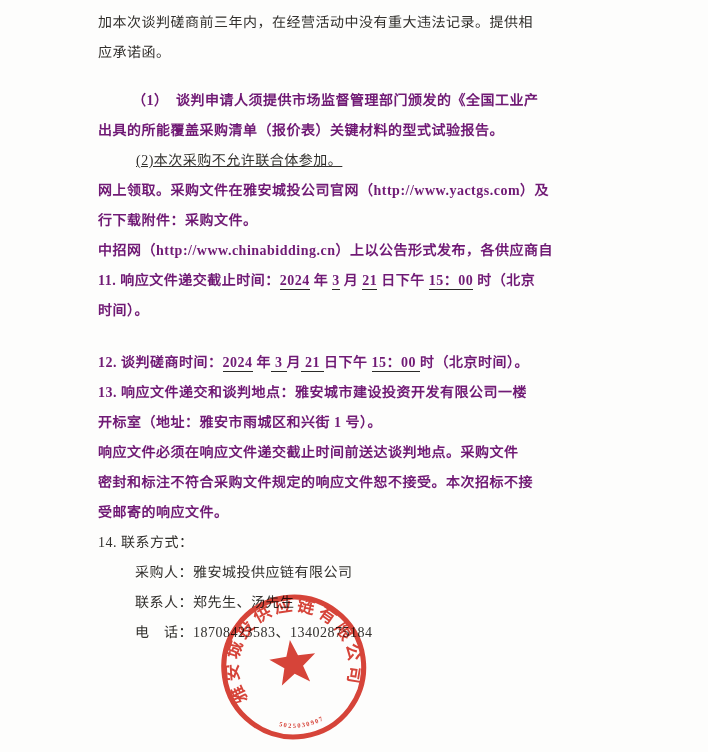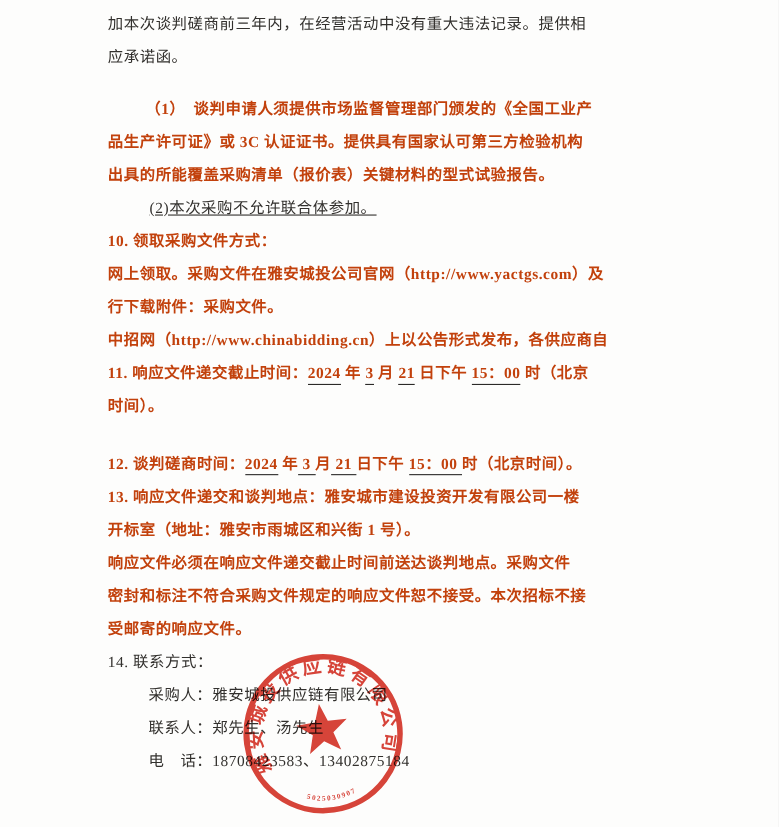--- a/index.html
+++ b/index.html
@@ -5,21 +5,21 @@
   html,body{margin:0;padding:0;background:#e8e8e8;}
   .page{
     position:relative;width:708px;height:752px;background:#fdfdfc;overflow:hidden;
     font-family:"Liberation Serif","DejaVu Serif",serif;
   }
   .doc{position:absolute;left:98px;top:8px;width:575px;}
   .line{
     font-size:14px;line-height:30px;height:30px;white-space:nowrap;
     letter-spacing:.5px;color:#32302d;
   }
-  .b{font-weight:700;color:#c2410c;}
+  .b{font-weight:700;color:#701a75;}
   .gap-lg{margin-top:18px;}
   .gap-sm{margin-top:22px;}
   .ind{text-indent:34px;}
   .ind2{text-indent:38px;text-decoration:underline;}
   .ind3{padding-left:37px;}
   .u-seg{border-bottom:1.2px solid #2b2a28;padding-bottom:1px;}
   .stamp{
     position:absolute;left:210px;top:593px;width:168px;height:152px;
     transform:rotate(-8deg);mix-blend-mode:multiply;opacity:.93;
   }
@@ -27,24 +27,22 @@
   .seal-text{font-family:"Liberation Serif","DejaVu Serif",serif;font-weight:700;}
 </style>
 </head>
 <body>
 
 <div class="page">
   <div class="doc">
     <div class="line"><span>加本次谈判磋商前三年内，在经营活动中没有重大违法记录。提供相</span></div>
     <div class="line"><span>应承诺函。</span></div>
     <div class="line b ind gap-lg"><span>（1）　谈判申请人须提供市场监督管理部门颁发的《全国工业产</span></div>
-    <div class="line b"><span>品生产许可证》或 3C 认证证书。提供具有国家认可第三方检验机构</span></div>
     <div class="line b"><span>出具的所能覆盖采购清单（报价表）关键材料的型式试验报告。</span></div>
     <div class="line ind2"><span>(2)本次采购不允许联合体参加。</span></div>
-    <div class="line b"><span>10. 领取采购文件方式：</span></div>
     <div class="line b"><span>网上领取。采购文件在雅安城投公司官网（http://www.yactgs.com）及</span></div>
     <div class="line b"><span>行下载附件：采购文件。</span></div>
     <div class="line b"><span>中招网（http://www.chinabidding.cn）上以公告形式发布，各供应商自</span></div>
     <div class="line b"><span>11. 响应文件递交截止时间：</span><span class="u-seg">2024</span><span> 年 </span><span class="u-seg">3</span><span> 月 </span><span class="u-seg">21</span><span> 日下午 </span><span class="u-seg">15：00</span><span> 时（北京</span></div>
     <div class="line b"><span>时间）。</span></div>
     <div class="line b gap-sm"><span>12. 谈判磋商时间：</span><span class="u-seg">2024</span><span> 年</span><span class="u-seg"> 3 </span><span>月</span><span class="u-seg"> 21 </span><span>日下午 </span><span class="u-seg">15：00 </span><span>时（北京时间）。</span></div>
     <div class="line b"><span>13. 响应文件递交和谈判地点：雅安城市建设投资开发有限公司一楼</span></div>
     <div class="line b"><span>开标室（地址：雅安市雨城区和兴街 1 号）。</span></div>
     <div class="line b"><span>响应文件必须在响应文件递交截止时间前送达谈判地点。采购文件</span></div>
     <div class="line b"><span>密封和标注不符合采购文件规定的响应文件恕不接受。本次招标不接</span></div>

